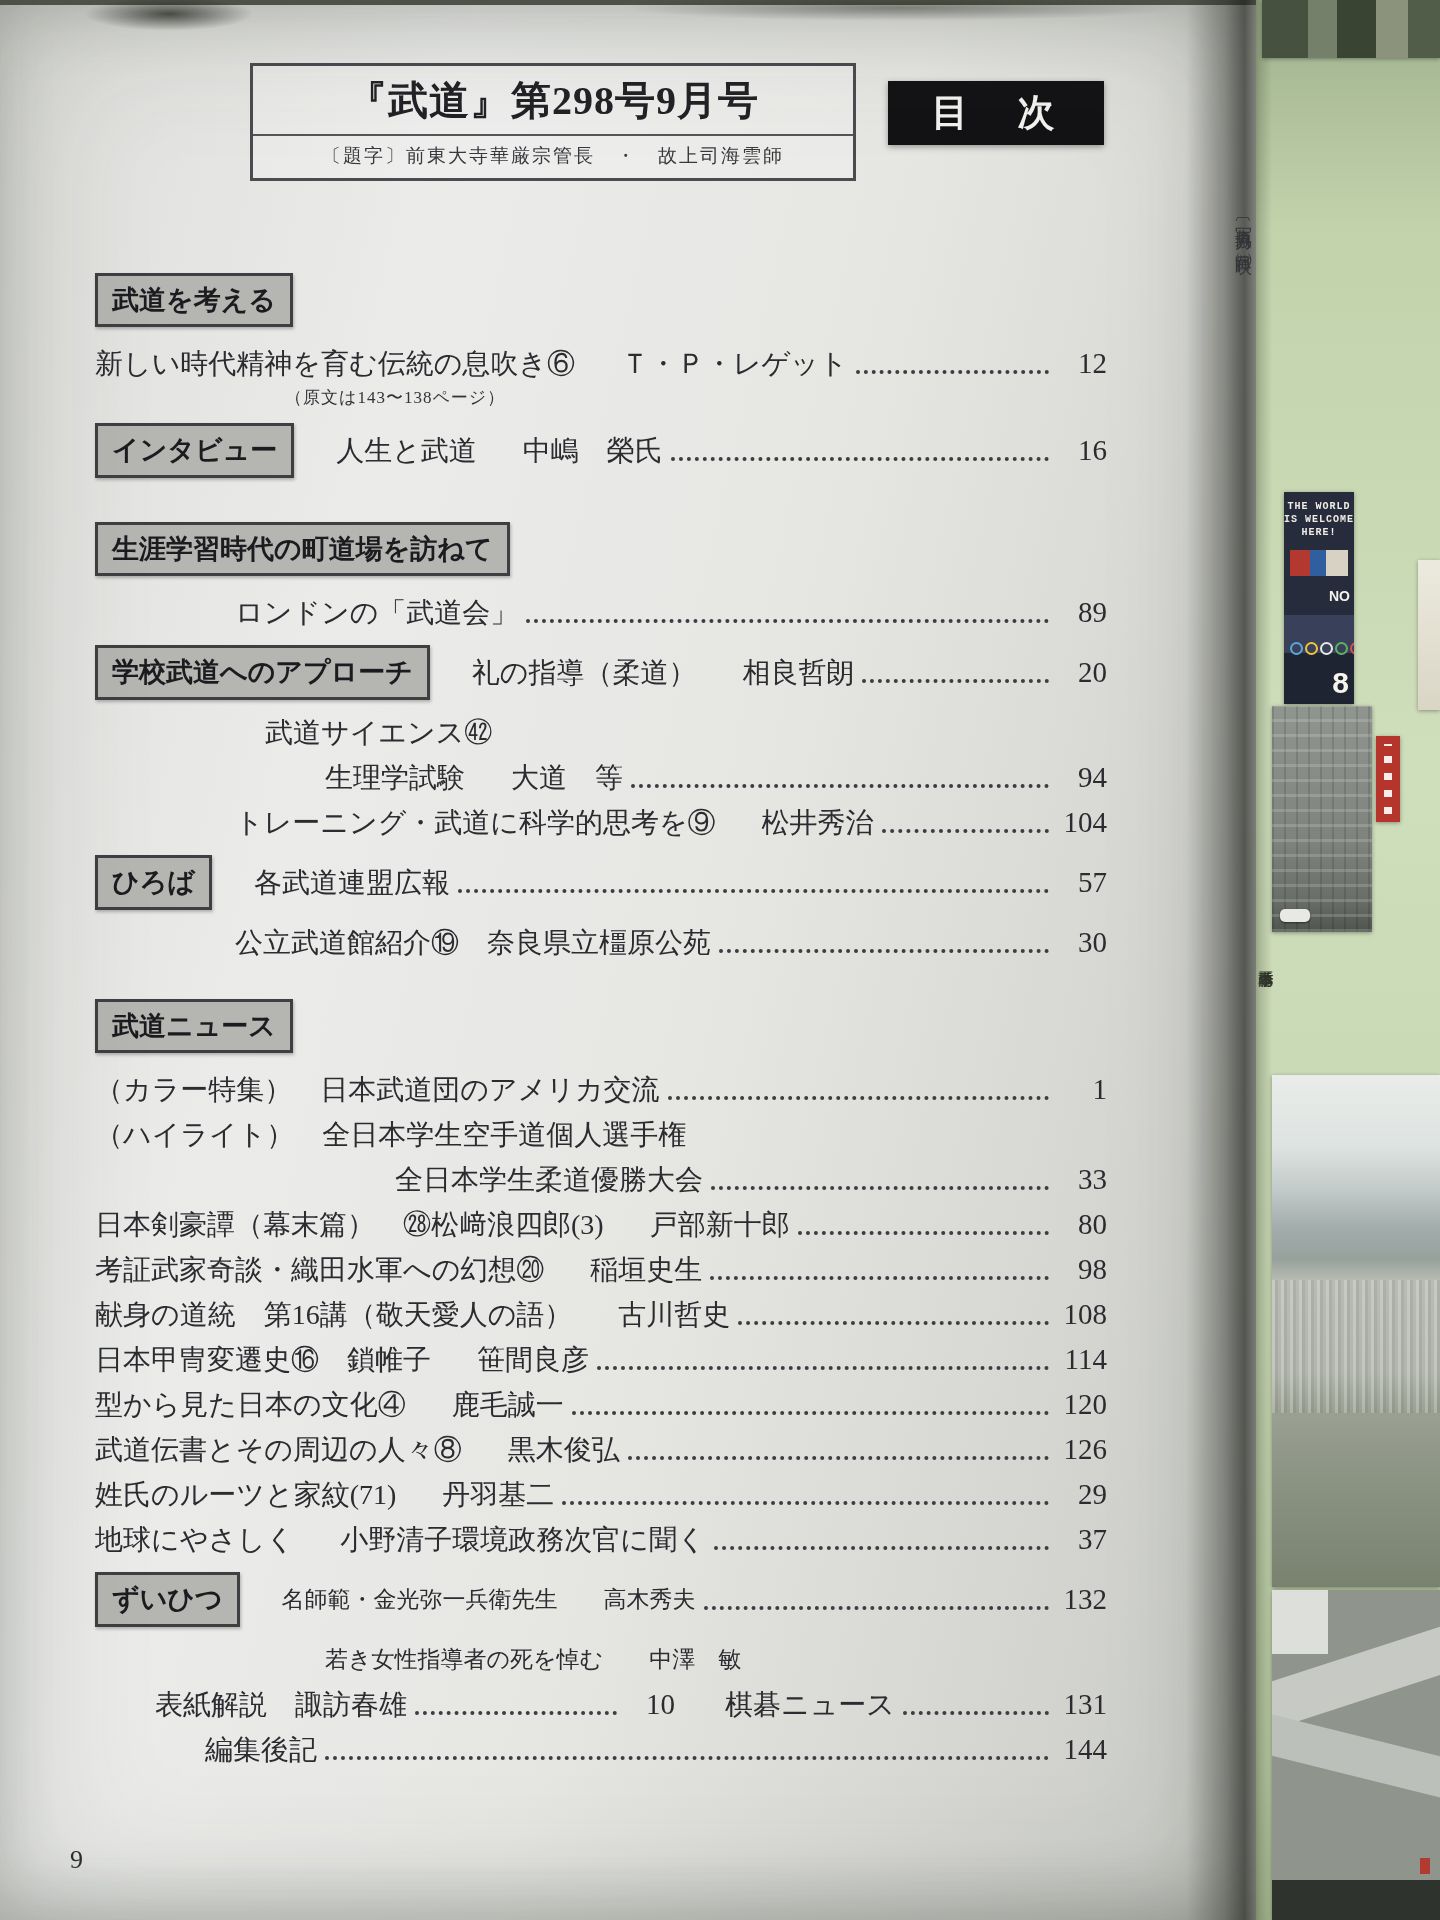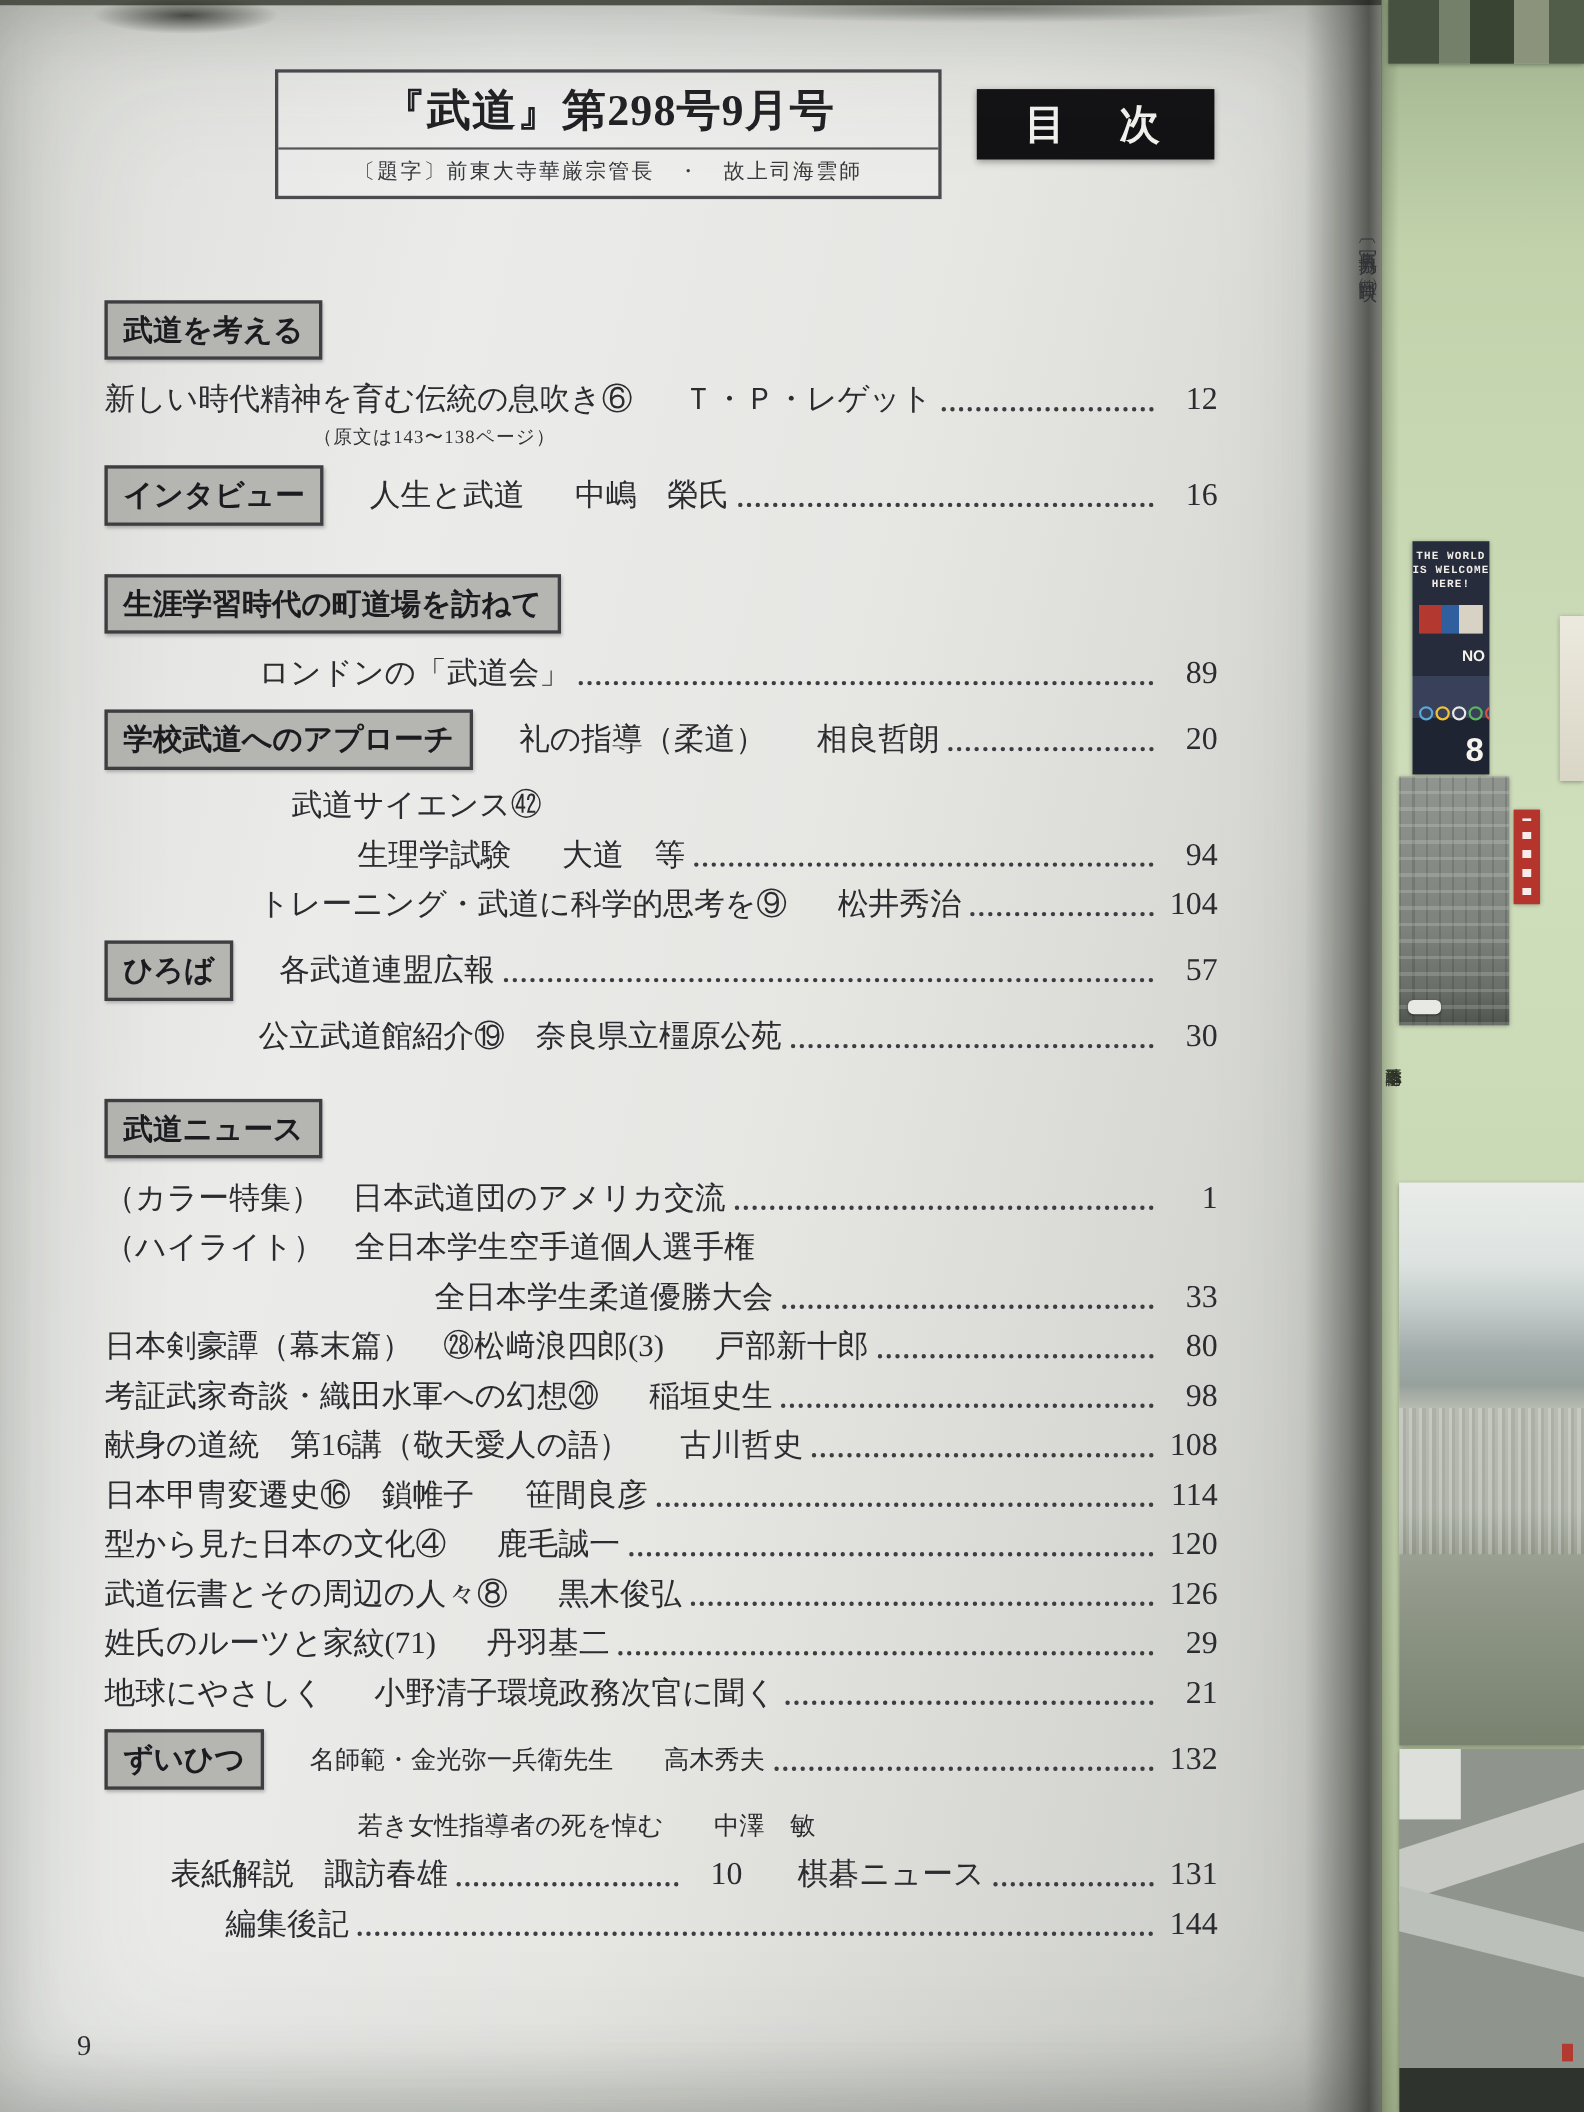--- a/index.html
+++ b/index.html
@@ -260,21 +260,21 @@
       <div class="row">
         <span class="title">姓氏のルーツと家紋(71)</span>
         <span class="author">丹羽基二</span>
         <span class="lead"></span>
         <span class="pg">29</span>
       </div>
       <div class="row">
         <span class="title">地球にやさしく</span>
         <span class="author">小野清子環境政務次官に聞く</span>
         <span class="lead"></span>
-        <span class="pg">21</span>
+        <span class="pg">37</span>
       </div>
       <div class="row withbox small">
         <span class="secbox inline">ずいひつ</span>
         <span class="title">名師範・金光弥一兵衛先生</span>
         <span class="author">高木秀夫</span>
         <span class="lead"></span>
         <span class="pg">132</span>
       </div>
       <div class="row small ind3">
         <span class="title">若き女性指導者の死を悼む</span>

